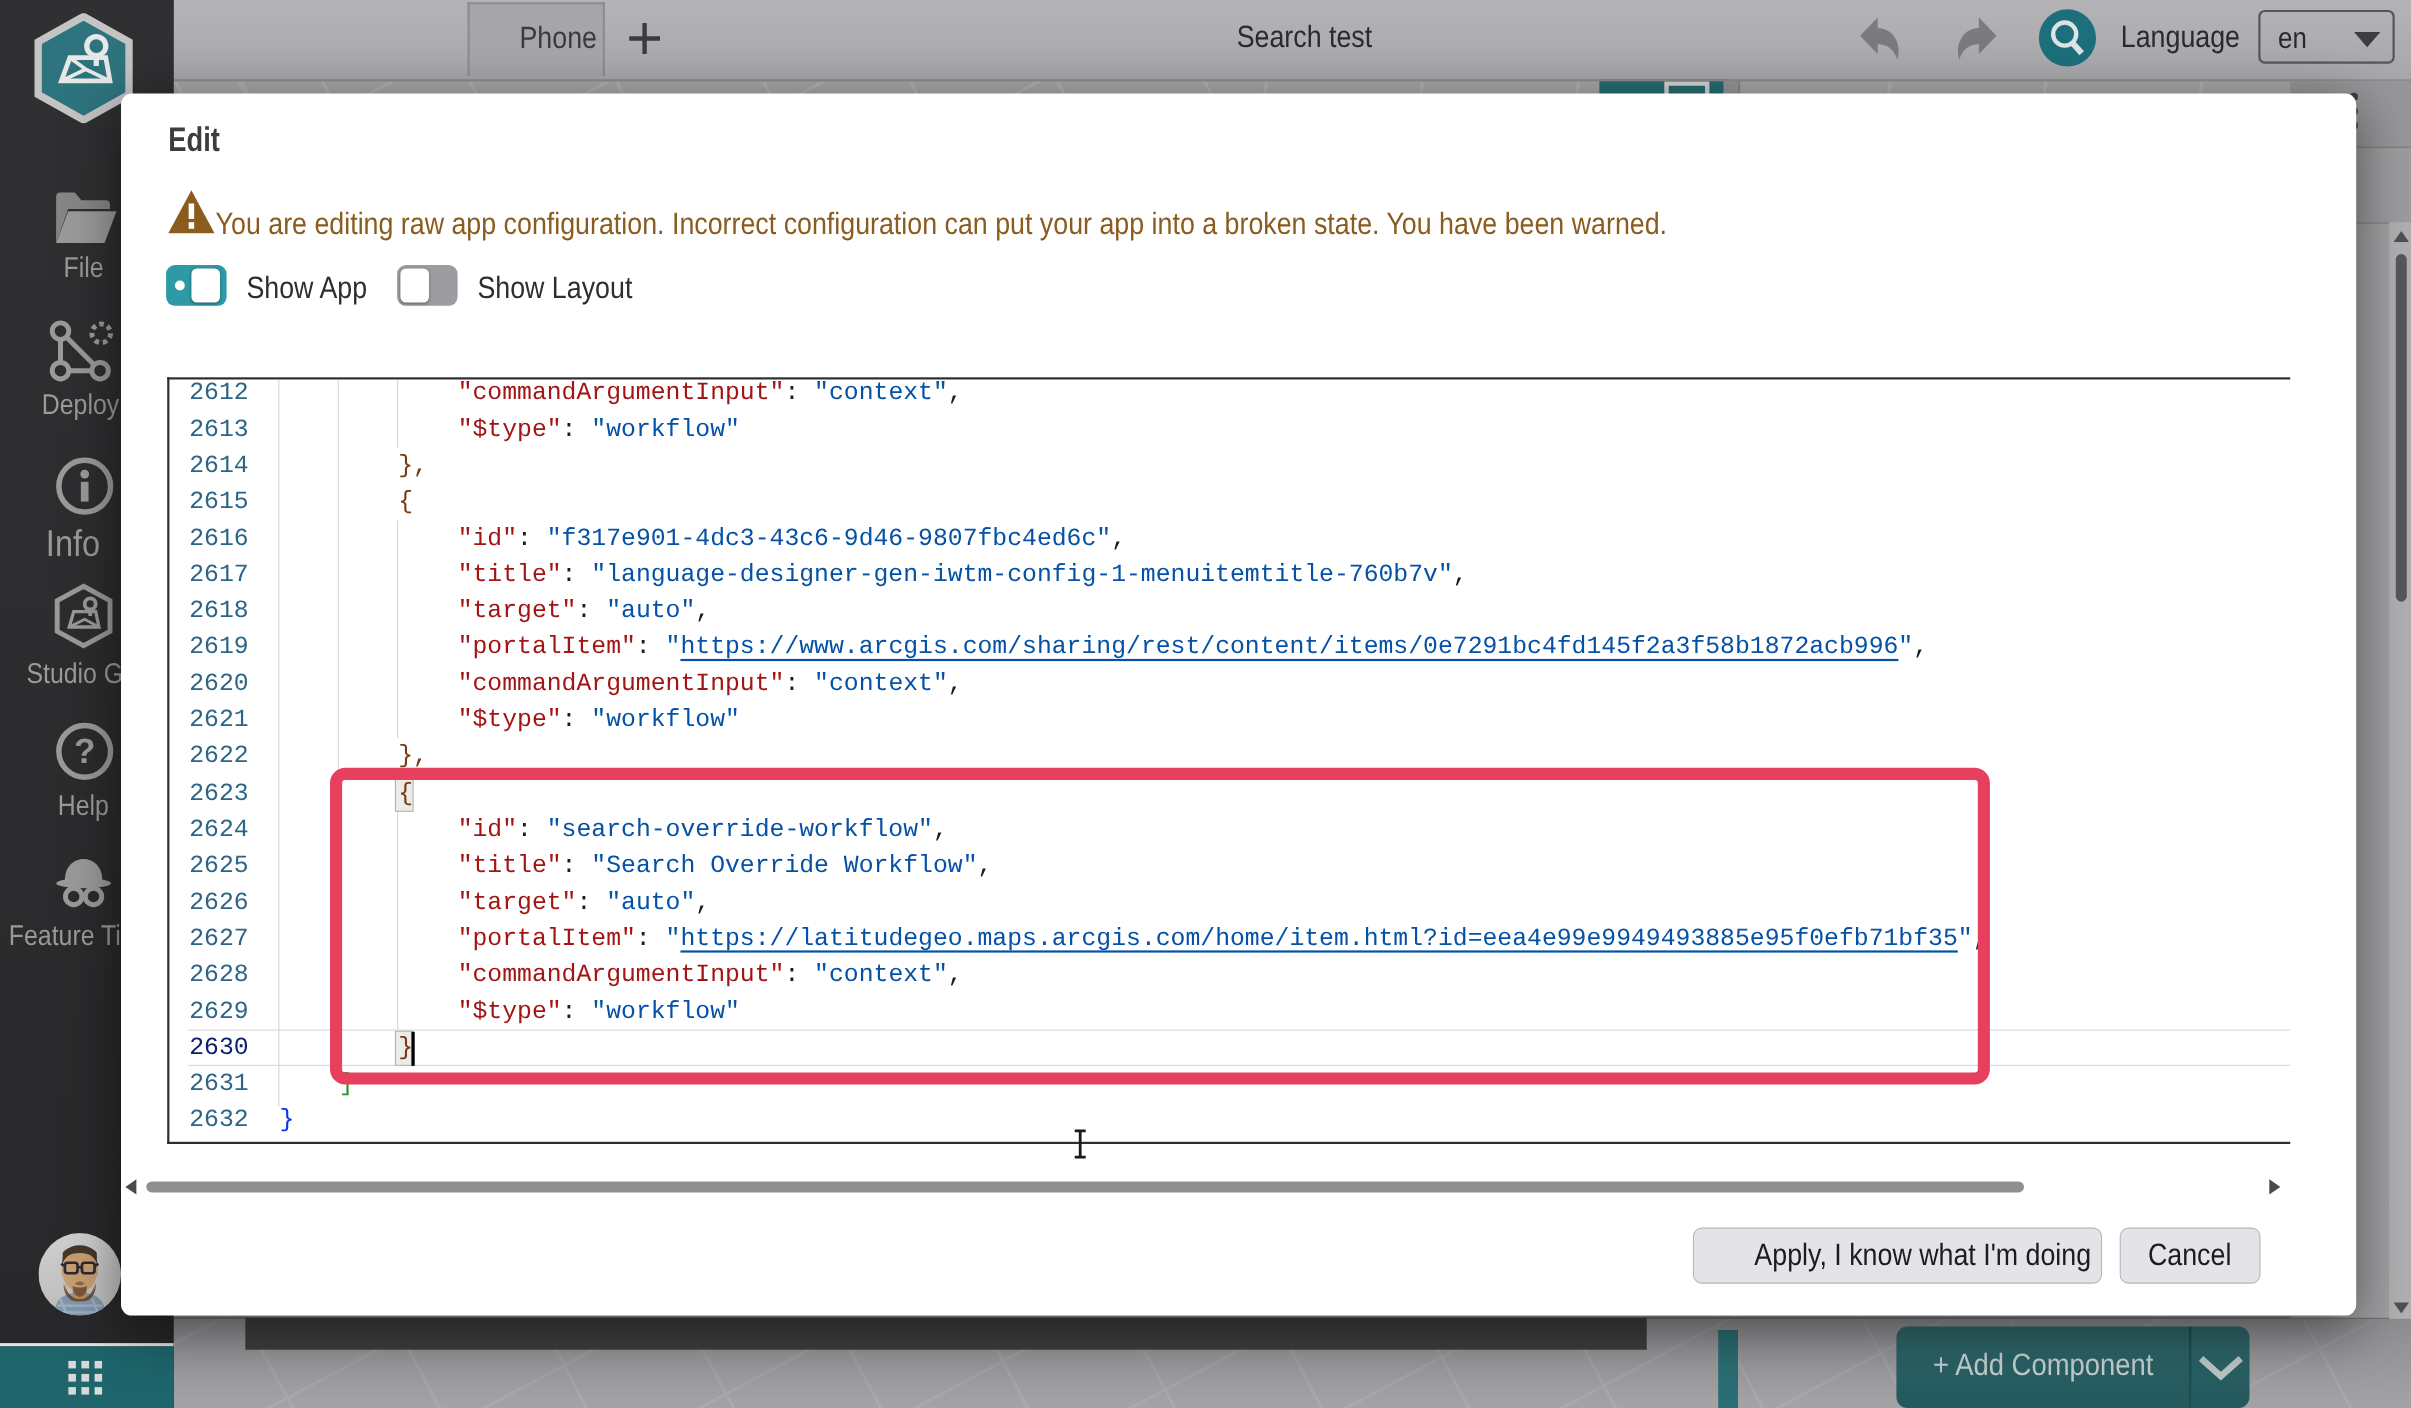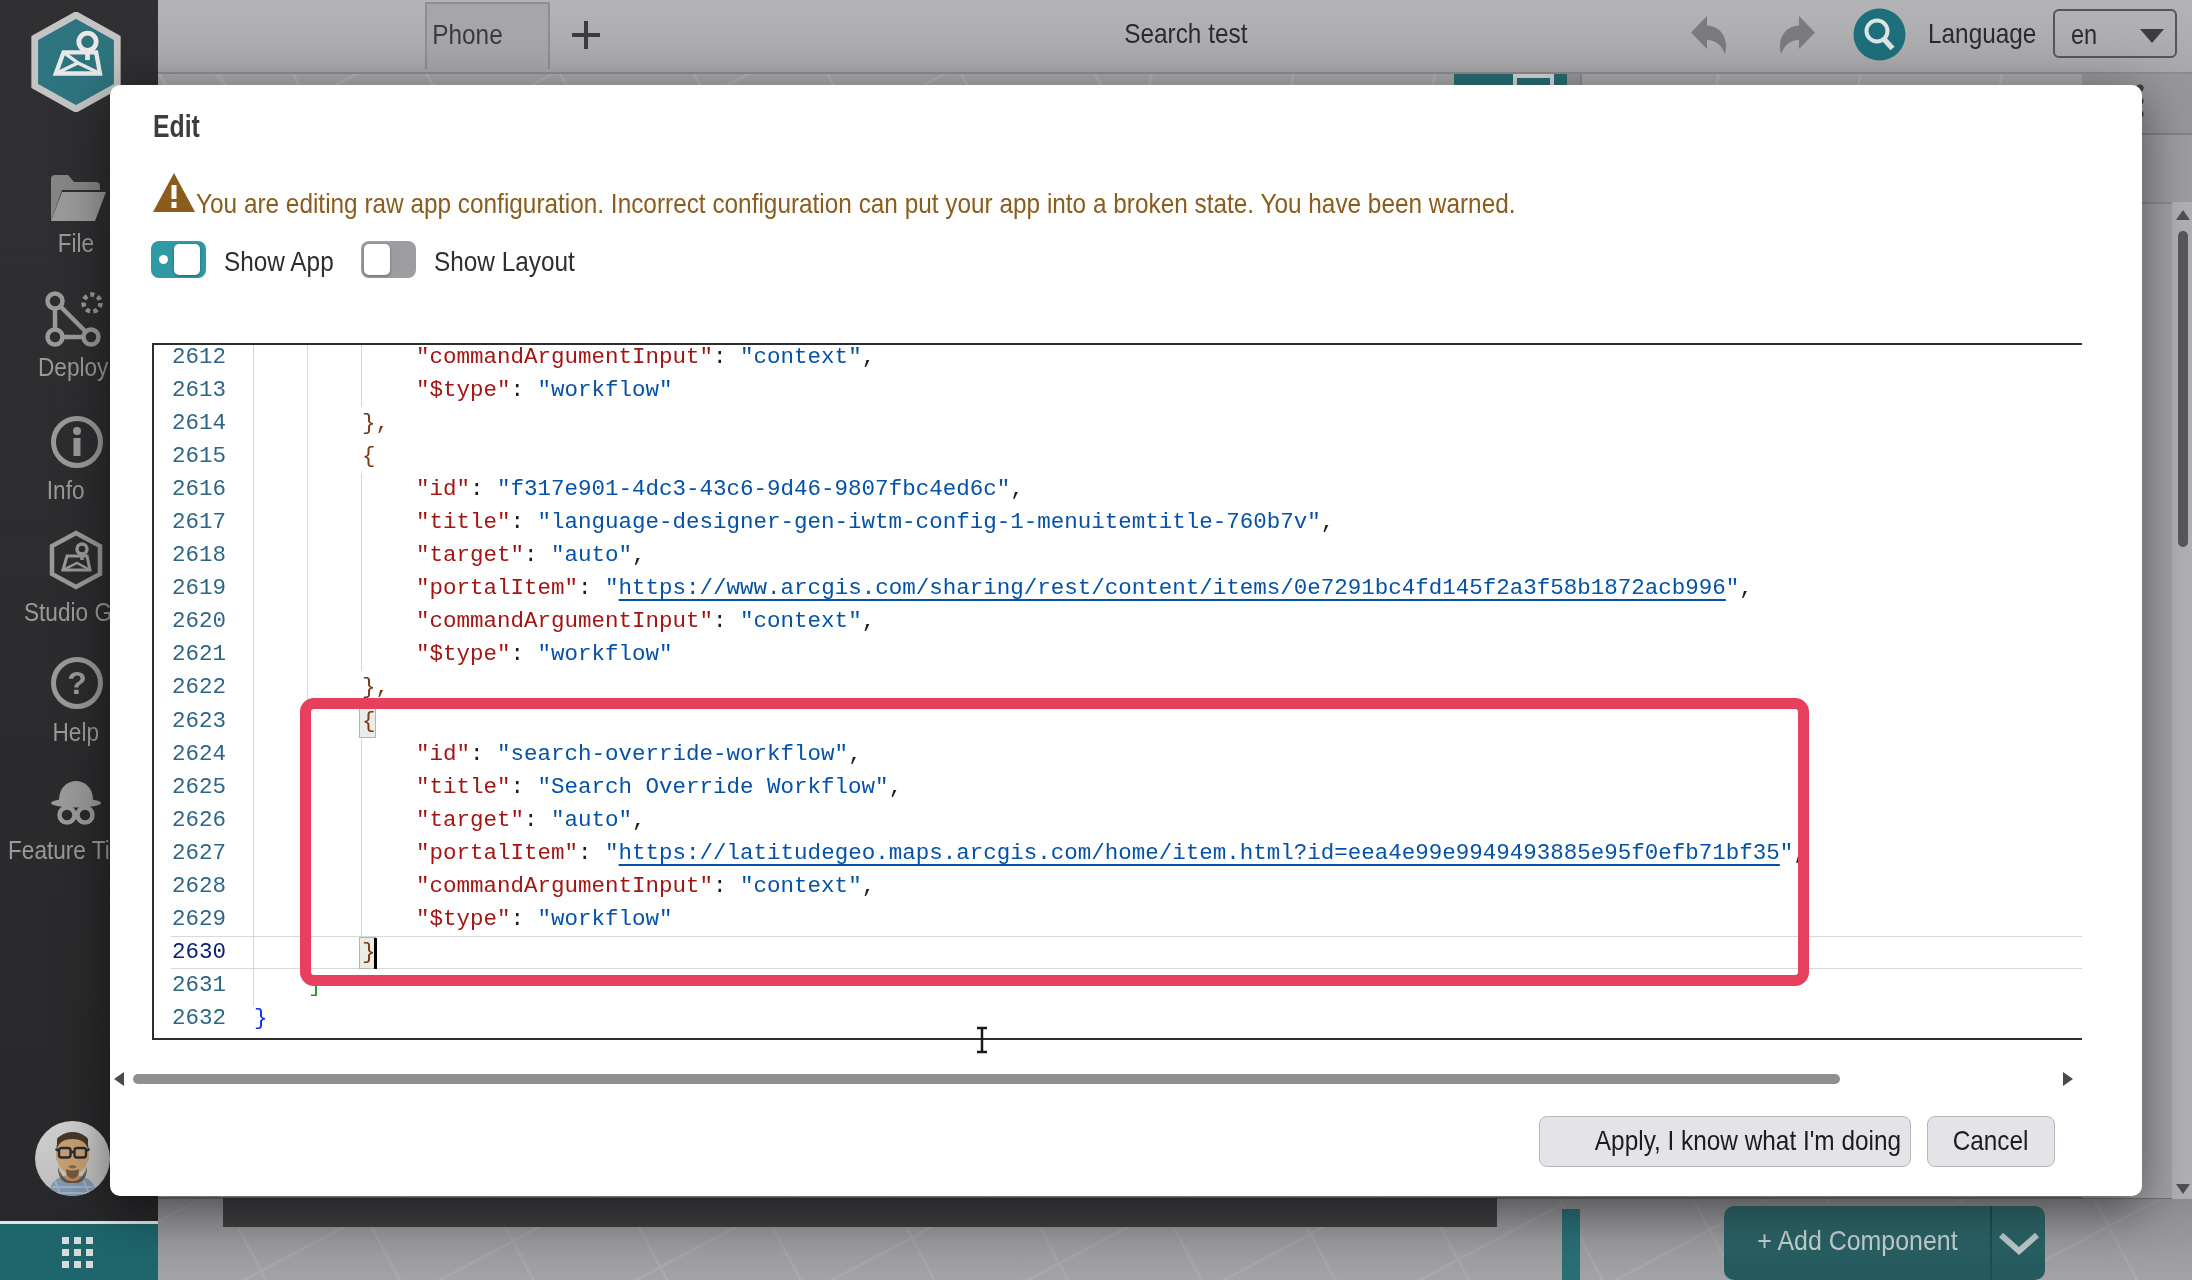--- a/index.html
+++ b/index.html
@@ -61,21 +61,21 @@
     <path d="M9 2 L16 12 L2 12 Z" fill="#505053"></path>
   </svg>
 <div class="abs" style="left:2177.5px; top:231px; width:10.5px; height:316px; background:#58585a; border-radius:6px;"></div>
 <svg class="abs" style="left:2174px; top:1180px;" width="18" height="16">
     <path d="M2 4 L16 4 L9 14 Z" fill="#505053"></path>
   </svg>
 
 <div class="abs" style="left:158px; top:0; width:2034px; height:74px; background:linear-gradient(#b4b4b7,#a8a8ab); border-bottom:2px solid #8d8d90;">
 
 
-  <div class="abs" style="left:267px; top:2px; width:125px; height:67px; background:#a6a6a9; border:2px solid #8e8e91; border-bottom:none; text-align:left;">
+  <div class="abs" style="left:267px; top:2px; width:125px; height:67px; background:#a6a6a9; border:2px solid #8e8e91; border-bottom:none; text-align:right;">
     <div class="sxc" style="margin-top:15px; font-size:28px; color:#3a3a40;">Phone</div>
   </div>
 
   <svg class="abs" style="left:413px; top:20px;" width="30" height="30">
       <path d="M15 1 V29 M1 15 H29" stroke="#3c3c40" stroke-width="4"></path>
     </svg>
 
   <div class="abs" style="left:799px; top:20px; width:300px; text-align:right; font-size:28px; color:#2a2a31; line-height:1;"><span class="sxc">Search test</span></div>
 
   <svg class="abs" style="left:1533px; top:15px;" width="40" height="40" viewBox="0 0 40 40">
@@ -125,21 +125,21 @@
       <circle cx="48" cy="13" r="8.5" stroke-dasharray="4.2 3.4"></circle>
     </g>
   </svg>
   <div class="abs sxl" style="left:38px; top:354px; font-size:26px; color:#9a9a9a;">Deploy</div>
 
   <svg class="abs" style="left:50px; top:415px;" width="54" height="54" viewBox="0 0 54 54">
     <circle cx="27" cy="27" r="23.5" fill="none" stroke="#9a9a9a" stroke-width="5"></circle>
     <circle cx="27" cy="16" r="4" fill="#9a9a9a"></circle>
     <rect x="23.5" y="23" width="7" height="18" fill="#9a9a9a"></rect>
   </svg>
-  <div class="abs" style="left:0; top:477px; width:132px; text-align:center; font-size:26px; color:#9a9a9a; line-height:1;"><span class="sxc">Info</span></div>
+  <div class="abs" style="left:0; top:477px; width:132px; text-align:center; font-size:34px; color:#9a9a9a; line-height:1;"><span class="sxc">Info</span></div>
 
   <svg class="abs" style="left:47px; top:530px;" width="58" height="60" viewBox="0 0 58 60">
     <path d="M29 3 L53 16 L53 44 L29 57 L5 44 L5 16 Z" fill="none" stroke="#9a9a9a" stroke-width="4.5"></path>
     <path d="M16 40 L20 26 L40 26 L43 40 Z" fill="none" stroke="#9a9a9a" stroke-width="3"></path>
     <path d="M16 40 L30 33 L43 40" stroke="#9a9a9a" stroke-width="2.5" fill="none"></path>
     <circle cx="35" cy="19" r="5" fill="none" stroke="#9a9a9a" stroke-width="3.5"></circle>
     <path d="M35 24 L35 30" stroke="#9a9a9a" stroke-width="3.5"></path>
   </svg>
   <div class="abs sxl" style="left:24px; top:599px; font-size:26px; color:#9a9a9a;">Studio Go</div>
 

